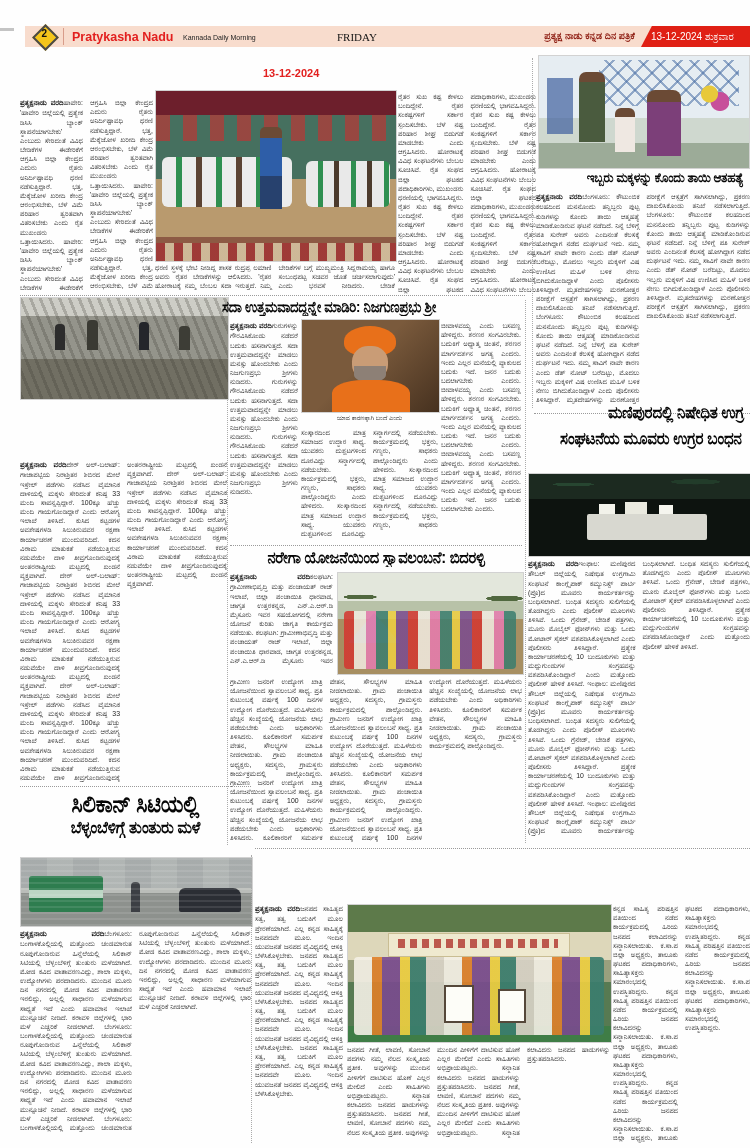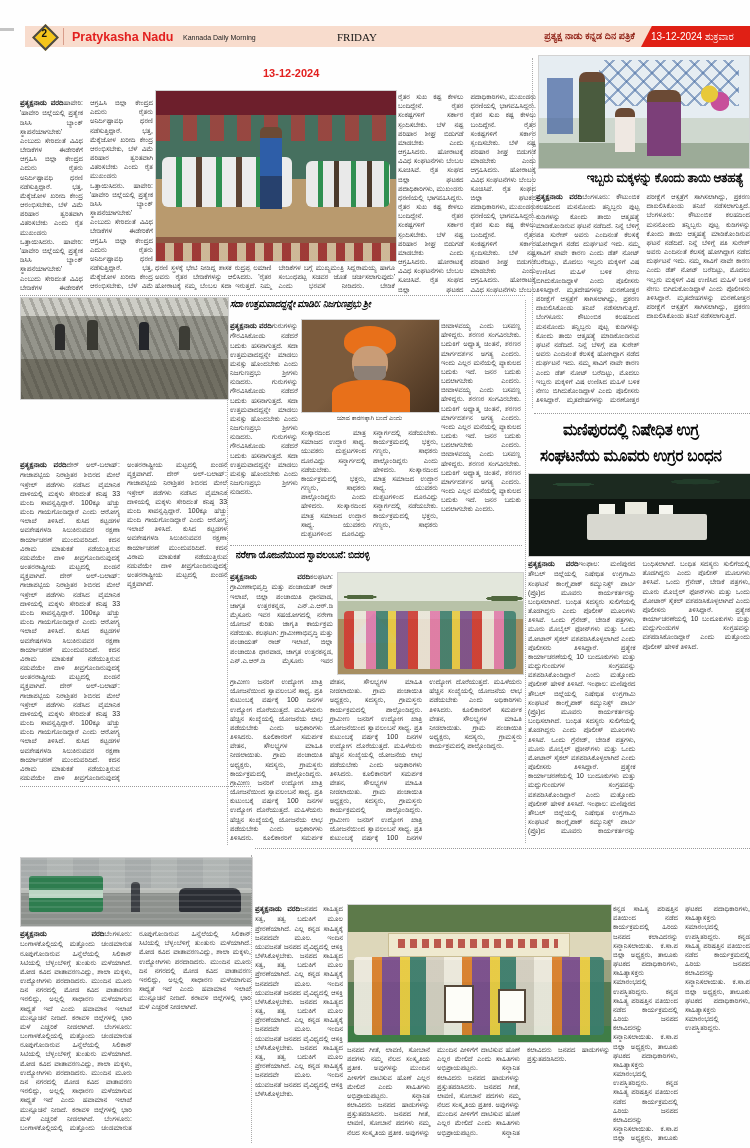--- a/index.html
+++ b/index.html
@@ -111,21 +111,21 @@
     <div class="ph" style="left:66px;top:22px;width:11px;height:30px;background:#3a3a33;border-radius:4px 4px 0 0;"></div>
     <div class="ph" style="left:118px;top:24px;width:10px;height:28px;background:#24262b;border-radius:4px 4px 0 0;"></div>
     <div class="ph" style="left:158px;top:28px;width:11px;height:24px;background:#3d3d36;border-radius:4px 4px 0 0;"></div>
   </div>
 
 
   <div class="abs body-block c2" style="left:20px;top:460px;width:207px;height:323px;">
     <span class="byline">ಪ್ರತ್ಯಕ್ಷನಾಡು ವರದಿ</span><span>ದೇರ್ ಅಲ್-ಬಲಾಹ್: ಗಾಜಾಪಟ್ಟಿಯ ನಿರಾಶ್ರಿತರ ಶಿಬಿರದ ಮೇಲೆ ಇಸ್ರೇಲ್ ಪಡೆಗಳು ನಡೆಸಿದ ವೈಮಾನಿಕ ದಾಳಿಯಲ್ಲಿ ಮಕ್ಕಳು ಸೇರಿದಂತೆ ಕನಿಷ್ಠ 33 ಮಂದಿ ಸಾವನ್ನಪ್ಪಿದ್ದಾರೆ. 100ಕ್ಕೂ ಹೆಚ್ಚು ಮಂದಿ ಗಾಯಗೊಂಡಿದ್ದಾರೆ ಎಂದು ಆರೋಗ್ಯ ಇಲಾಖೆ ತಿಳಿಸಿದೆ. ಕುಸಿದ ಕಟ್ಟಡಗಳ ಅವಶೇಷಗಳಡಿ ಸಿಲುಕಿರುವವರ ರಕ್ಷಣಾ ಕಾರ್ಯಾಚರಣೆ ಮುಂದುವರಿದಿದೆ. ಕದನ ವಿರಾಮ ಮಾತುಕತೆ ನಡೆಯುತ್ತಿರುವ ನಡುವೆಯೇ ದಾಳಿ ತೀವ್ರಗೊಂಡಿರುವುದಕ್ಕೆ ಅಂತರರಾಷ್ಟ್ರೀಯ ಮಟ್ಟದಲ್ಲಿ ಖಂಡನೆ ವ್ಯಕ್ತವಾಗಿದೆ. ದೇರ್ ಅಲ್-ಬಲಾಹ್: ಗಾಜಾಪಟ್ಟಿಯ ನಿರಾಶ್ರಿತರ ಶಿಬಿರದ ಮೇಲೆ ಇಸ್ರೇಲ್ ಪಡೆಗಳು ನಡೆಸಿದ ವೈಮಾನಿಕ ದಾಳಿಯಲ್ಲಿ ಮಕ್ಕಳು ಸೇರಿದಂತೆ ಕನಿಷ್ಠ 33 ಮಂದಿ ಸಾವನ್ನಪ್ಪಿದ್ದಾರೆ. 100ಕ್ಕೂ ಹೆಚ್ಚು ಮಂದಿ ಗಾಯಗೊಂಡಿದ್ದಾರೆ ಎಂದು ಆರೋಗ್ಯ ಇಲಾಖೆ ತಿಳಿಸಿದೆ. ಕುಸಿದ ಕಟ್ಟಡಗಳ ಅವಶೇಷಗಳಡಿ ಸಿಲುಕಿರುವವರ ರಕ್ಷಣಾ ಕಾರ್ಯಾಚರಣೆ ಮುಂದುವರಿದಿದೆ. ಕದನ ವಿರಾಮ ಮಾತುಕತೆ ನಡೆಯುತ್ತಿರುವ ನಡುವೆಯೇ ದಾಳಿ ತೀವ್ರಗೊಂಡಿರುವುದಕ್ಕೆ ಅಂತರರಾಷ್ಟ್ರೀಯ ಮಟ್ಟದಲ್ಲಿ ಖಂಡನೆ ವ್ಯಕ್ತವಾಗಿದೆ. ದೇರ್ ಅಲ್-ಬಲಾಹ್: ಗಾಜಾಪಟ್ಟಿಯ ನಿರಾಶ್ರಿತರ ಶಿಬಿರದ ಮೇಲೆ ಇಸ್ರೇಲ್ ಪಡೆಗಳು ನಡೆಸಿದ ವೈಮಾನಿಕ ದಾಳಿಯಲ್ಲಿ ಮಕ್ಕಳು ಸೇರಿದಂತೆ ಕನಿಷ್ಠ 33 ಮಂದಿ ಸಾವನ್ನಪ್ಪಿದ್ದಾರೆ. 100ಕ್ಕೂ ಹೆಚ್ಚು ಮಂದಿ ಗಾಯಗೊಂಡಿದ್ದಾರೆ ಎಂದು ಆರೋಗ್ಯ ಇಲಾಖೆ ತಿಳಿಸಿದೆ. ಕುಸಿದ ಕಟ್ಟಡಗಳ ಅವಶೇಷಗಳಡಿ ಸಿಲುಕಿರುವವರ ರಕ್ಷಣಾ ಕಾರ್ಯಾಚರಣೆ ಮುಂದುವರಿದಿದೆ. ಕದನ ವಿರಾಮ ಮಾತುಕತೆ ನಡೆಯುತ್ತಿರುವ ನಡುವೆಯೇ ದಾಳಿ ತೀವ್ರಗೊಂಡಿರುವುದಕ್ಕೆ ಅಂತರರಾಷ್ಟ್ರೀಯ ಮಟ್ಟದಲ್ಲಿ ಖಂಡನೆ ವ್ಯಕ್ತವಾಗಿದೆ. ದೇರ್ ಅಲ್-ಬಲಾಹ್: ಗಾಜಾಪಟ್ಟಿಯ ನಿರಾಶ್ರಿತರ ಶಿಬಿರದ ಮೇಲೆ ಇಸ್ರೇಲ್ ಪಡೆಗಳು ನಡೆಸಿದ ವೈಮಾನಿಕ ದಾಳಿಯಲ್ಲಿ ಮಕ್ಕಳು ಸೇರಿದಂತೆ ಕನಿಷ್ಠ 33 ಮಂದಿ ಸಾವನ್ನಪ್ಪಿದ್ದಾರೆ. 100ಕ್ಕೂ ಹೆಚ್ಚು ಮಂದಿ ಗಾಯಗೊಂಡಿದ್ದಾರೆ ಎಂದು ಆರೋಗ್ಯ ಇಲಾಖೆ ತಿಳಿಸಿದೆ. ಕುಸಿದ ಕಟ್ಟಡಗಳ ಅವಶೇಷಗಳಡಿ ಸಿಲುಕಿರುವವರ ರಕ್ಷಣಾ ಕಾರ್ಯಾಚರಣೆ ಮುಂದುವರಿದಿದೆ. ಕದನ ವಿರಾಮ ಮಾತುಕತೆ ನಡೆಯುತ್ತಿರುವ ನಡುವೆಯೇ ದಾಳಿ ತೀವ್ರಗೊಂಡಿರುವುದಕ್ಕೆ ಅಂತರರಾಷ್ಟ್ರೀಯ ಮಟ್ಟದಲ್ಲಿ ಖಂಡನೆ ವ್ಯಕ್ತವಾಗಿದೆ.</span>
   </div>
 
-  <div class="abs headline" style="left:230px;top:298px;width:295px;height:18px;font-size:10px;overflow:hidden;font-style:italic;">
+  <div class="abs headline" style="left:222px;top:298px;width:295px;height:18px;font-size:15px;overflow:hidden;">
     <span class="squish">ಸದಾ ಉತ್ತಮವಾದದ್ದನ್ನೇ ಮಾಡಿರಿ: ನಿಜಗುಣಪ್ರಭು ಶ್ರೀ</span>
   </div>
 
   <div class="abs body-block c1" style="left:230px;top:321px;width:68px;height:221px;">
     <span class="byline">ಪ್ರತ್ಯಕ್ಷನಾಡು ವರದಿ</span><span>ಗುರುಗಳನ್ನು ಗೌರವಿಸಿಕೊಂಡು ನಡೆದರೆ ಬದುಕು ಹಸನಾಗುತ್ತದೆ. ಸದಾ ಉತ್ತಮವಾದದ್ದನ್ನೇ ಮಾಡಲು ಮನಸ್ಸು ಹೊಂದಬೇಕು ಎಂದು ನಿಜಗುಣಪ್ರಭು ಶ್ರೀಗಳು ನುಡಿದರು. ಗುರುಗಳನ್ನು ಗೌರವಿಸಿಕೊಂಡು ನಡೆದರೆ ಬದುಕು ಹಸನಾಗುತ್ತದೆ. ಸದಾ ಉತ್ತಮವಾದದ್ದನ್ನೇ ಮಾಡಲು ಮನಸ್ಸು ಹೊಂದಬೇಕು ಎಂದು ನಿಜಗುಣಪ್ರಭು ಶ್ರೀಗಳು ನುಡಿದರು. ಗುರುಗಳನ್ನು ಗೌರವಿಸಿಕೊಂಡು ನಡೆದರೆ ಬದುಕು ಹಸನಾಗುತ್ತದೆ. ಸದಾ ಉತ್ತಮವಾದದ್ದನ್ನೇ ಮಾಡಲು ಮನಸ್ಸು ಹೊಂದಬೇಕು ಎಂದು ನಿಜಗುಣಪ್ರಭು ಶ್ರೀಗಳು ನುಡಿದರು.</span>
   </div>
 
   <div class="photo" style="left:301px;top:319px;width:137px;height:92px;">
     <div class="ph" style="inset:0;background:linear-gradient(135deg,#7a5a3c 0 45%,#4a3категория422 100%);background:linear-gradient(135deg,#7a5a3c 0 45%,#46311f 100%);"></div>
     <div class="ph" style="left:42px;top:6px;width:52px;height:30px;background:#e8701a;border-radius:50% 50% 40% 40%;"></div>
@@ -139,59 +139,63 @@
 
   <div class="abs body-block c1" style="left:441px;top:321px;width:80px;height:221px;">
     <span>ಜೀವಾಳವಯ್ಯ ಎಂದು ಬಸವಣ್ಣ ಹೇಳಿದ್ದರು. ಶರಣರ ಸಂಗವಿರಬೇಕು. ಬದುಕಿಗೆ ಅಧ್ಯಾತ್ಮ ಚಿಂತನೆ, ಶರಣರ ಮಾರ್ಗದರ್ಶನ ಅಗತ್ಯ ಎಂದರು. ಇಂದು ಎಲ್ಲರ ಮನೆಯಲ್ಲಿ ವ್ಯಾಕುಲದ ಬದುಕು ಇದೆ. ಜನರ ಬದುಕು ಬದಲಾಗಬೇಕು ಎಂದರು. ಜೀವಾಳವಯ್ಯ ಎಂದು ಬಸವಣ್ಣ ಹೇಳಿದ್ದರು. ಶರಣರ ಸಂಗವಿರಬೇಕು. ಬದುಕಿಗೆ ಅಧ್ಯಾತ್ಮ ಚಿಂತನೆ, ಶರಣರ ಮಾರ್ಗದರ್ಶನ ಅಗತ್ಯ ಎಂದರು. ಇಂದು ಎಲ್ಲರ ಮನೆಯಲ್ಲಿ ವ್ಯಾಕುಲದ ಬದುಕು ಇದೆ. ಜನರ ಬದುಕು ಬದಲಾಗಬೇಕು ಎಂದರು. ಜೀವಾಳವಯ್ಯ ಎಂದು ಬಸವಣ್ಣ ಹೇಳಿದ್ದರು. ಶರಣರ ಸಂಗವಿರಬೇಕು. ಬದುಕಿಗೆ ಅಧ್ಯಾತ್ಮ ಚಿಂತನೆ, ಶರಣರ ಮಾರ್ಗದರ್ಶನ ಅಗತ್ಯ ಎಂದರು. ಇಂದು ಎಲ್ಲರ ಮನೆಯಲ್ಲಿ ವ್ಯಾಕುಲದ ಬದುಕು ಇದೆ. ಜನರ ಬದುಕು ಬದಲಾಗಬೇಕು ಎಂದರು.</span>
   </div>
 
   <div class="abs body-block c2" style="left:301px;top:428px;width:137px;height:114px;">
     <span>ಸಂಸ್ಕಾರದಿಂದ ಮಾತ್ರ ಸಮಾಜದ ಉದ್ಧಾರ ಸಾಧ್ಯ. ಯುವಕರು ದುಶ್ಚಟಗಳಿಂದ ದೂರವಿದ್ದು ಸನ್ಮಾರ್ಗದಲ್ಲಿ ನಡೆಯಬೇಕು. ಕಾರ್ಯಕ್ರಮದಲ್ಲಿ ಭಕ್ತರು, ಗಣ್ಯರು, ಸಾಧಕರು ಪಾಲ್ಗೊಂಡಿದ್ದರು ಎಂದು ಹೇಳಿದರು. ಸಂಸ್ಕಾರದಿಂದ ಮಾತ್ರ ಸಮಾಜದ ಉದ್ಧಾರ ಸಾಧ್ಯ. ಯುವಕರು ದುಶ್ಚಟಗಳಿಂದ ದೂರವಿದ್ದು ಸನ್ಮಾರ್ಗದಲ್ಲಿ ನಡೆಯಬೇಕು. ಕಾರ್ಯಕ್ರಮದಲ್ಲಿ ಭಕ್ತರು, ಗಣ್ಯರು, ಸಾಧಕರು ಪಾಲ್ಗೊಂಡಿದ್ದರು ಎಂದು ಹೇಳಿದರು. ಸಂಸ್ಕಾರದಿಂದ ಮಾತ್ರ ಸಮಾಜದ ಉದ್ಧಾರ ಸಾಧ್ಯ. ಯುವಕರು ದುಶ್ಚಟಗಳಿಂದ ದೂರವಿದ್ದು ಸನ್ಮಾರ್ಗದಲ್ಲಿ ನಡೆಯಬೇಕು. ಕಾರ್ಯಕ್ರಮದಲ್ಲಿ ಭಕ್ತರು, ಗಣ್ಯರು, ಸಾಧಕರು ಪಾಲ್ಗೊಂಡಿದ್ದರು ಎಂದು ಹೇಳಿದರು.</span>
   </div>
 
   <div class="hr" style="left:230px;top:545px;width:292px;"></div>
-  <div class="abs headline" style="left:230px;top:549px;width:292px;height:18px;font-size:10px;overflow:hidden;">
+  <div class="abs headline" style="left:230px;top:549px;width:292px;height:18px;font-size:16px;text-align:center;overflow:hidden;">
     <span class="squishc">ನರೇಗಾ ಯೋಜನೆಯಿಂದ ಸ್ವಾವಲಂಬನೆ: ಬಿದರಳ್ಳಿ</span>
   </div>
 
   <div class="abs body-block c1" style="left:230px;top:572px;width:103px;height:101px;">
     <span class="byline">ಪ್ರತ್ಯಕ್ಷನಾಡು ವರದಿ</span><span>ಕಲಘಟಗಿ: ಗ್ರಾಮೀಣಾಭಿವೃದ್ಧಿ ಮತ್ತು ಪಂಚಾಯತ್ ರಾಜ್ ಇಲಾಖೆ, ಜಿಲ್ಲಾ ಪಂಚಾಯಿತಿ ಧಾರವಾಡ, ಜಾಗೃತ ಉತ್ತರಕನ್ನಡ, ಎನ್.ಎ.ಆರ್.ಡಿ ಮೈಸೂರು ಇವರ ಸಹಯೋಗದಲ್ಲಿ ನರೇಗಾ ಯೋಜನೆ ಕುರಿತು ಜಾಗೃತಿ ಕಾರ್ಯಕ್ರಮ ನಡೆಯಿತು. ಕಲಘಟಗಿ: ಗ್ರಾಮೀಣಾಭಿವೃದ್ಧಿ ಮತ್ತು ಪಂಚಾಯತ್ ರಾಜ್ ಇಲಾಖೆ, ಜಿಲ್ಲಾ ಪಂಚಾಯಿತಿ ಧಾರವಾಡ, ಜಾಗೃತ ಉತ್ತರಕನ್ನಡ, ಎನ್.ಎ.ಆರ್.ಡಿ ಮೈಸೂರು ಇವರ ಸಹಯೋಗದಲ್ಲಿ ನರೇಗಾ ಯೋಜನೆ ಕುರಿತು ಜಾಗೃತಿ ಕಾರ್ಯಕ್ರಮ ನಡೆಯಿತು.</span>
   </div>
 
   <div class="photo" style="left:337px;top:572px;width:185px;height:101px;">
     <div class="ph" style="inset:0;background:linear-gradient(#e3e7dc 0 28%,#b8c2a8 28% 46%,#a78f62 46%);"></div>
     <div class="ph" style="left:0;top:0;width:100%;height:30px;background:radial-gradient(ellipse at 12% 80%,#51683f 0 16px,rgba(0,0,0,0) 17px),radial-gradient(ellipse at 90% 85%,#51683f 0 18px,rgba(0,0,0,0) 19px);"></div>
     <div class="ph" style="left:10px;top:40px;width:52px;height:30px;background:#8e98a2;clip-path:polygon(0 100%,50% 0,100% 100%);"></div>
     <div class="ph" style="left:6px;top:38px;width:172px;height:58px;background:repeating-linear-gradient(90deg,#d4352f 0 10px,#f2ece2 10px 22px,#e87bb0 22px 32px,#3a7d6e 32px 44px,#f0d040 44px 52px,#7a4a8f 52px 64px);opacity:.85;border-radius:4px;"></div>
   </div>
 
   <div class="abs body-block c3" style="left:230px;top:677px;width:292px;height:166px;">
     <span>ಗ್ರಾಮೀಣ ಜನರಿಗೆ ಉದ್ಯೋಗ ಖಾತ್ರಿ ಯೋಜನೆಯಿಂದ ಸ್ವಾವಲಂಬನೆ ಸಾಧ್ಯ. ಪ್ರತಿ ಕುಟುಂಬಕ್ಕೆ ವರ್ಷಕ್ಕೆ 100 ದಿನಗಳ ಉದ್ಯೋಗ ದೊರೆಯುತ್ತದೆ. ಮಹಿಳೆಯರು ಹೆಚ್ಚಿನ ಸಂಖ್ಯೆಯಲ್ಲಿ ಯೋಜನೆಯ ಲಾಭ ಪಡೆಯಬೇಕು ಎಂದು ಅಧಿಕಾರಿಗಳು ತಿಳಿಸಿದರು. ಕೂಲಿಕಾರರಿಗೆ ಸಮರ್ಪಕ ವೇತನ, ಸೌಲಭ್ಯಗಳ ಮಾಹಿತಿ ನೀಡಲಾಯಿತು. ಗ್ರಾಮ ಪಂಚಾಯಿತಿ ಅಧ್ಯಕ್ಷರು, ಸದಸ್ಯರು, ಗ್ರಾಮಸ್ಥರು ಕಾರ್ಯಕ್ರಮದಲ್ಲಿ ಪಾಲ್ಗೊಂಡಿದ್ದರು. ಗ್ರಾಮೀಣ ಜನರಿಗೆ ಉದ್ಯೋಗ ಖಾತ್ರಿ ಯೋಜನೆಯಿಂದ ಸ್ವಾವಲಂಬನೆ ಸಾಧ್ಯ. ಪ್ರತಿ ಕುಟುಂಬಕ್ಕೆ ವರ್ಷಕ್ಕೆ 100 ದಿನಗಳ ಉದ್ಯೋಗ ದೊರೆಯುತ್ತದೆ. ಮಹಿಳೆಯರು ಹೆಚ್ಚಿನ ಸಂಖ್ಯೆಯಲ್ಲಿ ಯೋಜನೆಯ ಲಾಭ ಪಡೆಯಬೇಕು ಎಂದು ಅಧಿಕಾರಿಗಳು ತಿಳಿಸಿದರು. ಕೂಲಿಕಾರರಿಗೆ ಸಮರ್ಪಕ ವೇತನ, ಸೌಲಭ್ಯಗಳ ಮಾಹಿತಿ ನೀಡಲಾಯಿತು. ಗ್ರಾಮ ಪಂಚಾಯಿತಿ ಅಧ್ಯಕ್ಷರು, ಸದಸ್ಯರು, ಗ್ರಾಮಸ್ಥರು ಕಾರ್ಯಕ್ರಮದಲ್ಲಿ ಪಾಲ್ಗೊಂಡಿದ್ದರು. ಗ್ರಾಮೀಣ ಜನರಿಗೆ ಉದ್ಯೋಗ ಖಾತ್ರಿ ಯೋಜನೆಯಿಂದ ಸ್ವಾವಲಂಬನೆ ಸಾಧ್ಯ. ಪ್ರತಿ ಕುಟುಂಬಕ್ಕೆ ವರ್ಷಕ್ಕೆ 100 ದಿನಗಳ ಉದ್ಯೋಗ ದೊರೆಯುತ್ತದೆ. ಮಹಿಳೆಯರು ಹೆಚ್ಚಿನ ಸಂಖ್ಯೆಯಲ್ಲಿ ಯೋಜನೆಯ ಲಾಭ ಪಡೆಯಬೇಕು ಎಂದು ಅಧಿಕಾರಿಗಳು ತಿಳಿಸಿದರು. ಕೂಲಿಕಾರರಿಗೆ ಸಮರ್ಪಕ ವೇತನ, ಸೌಲಭ್ಯಗಳ ಮಾಹಿತಿ ನೀಡಲಾಯಿತು. ಗ್ರಾಮ ಪಂಚಾಯಿತಿ ಅಧ್ಯಕ್ಷರು, ಸದಸ್ಯರು, ಗ್ರಾಮಸ್ಥರು ಕಾರ್ಯಕ್ರಮದಲ್ಲಿ ಪಾಲ್ಗೊಂಡಿದ್ದರು. ಗ್ರಾಮೀಣ ಜನರಿಗೆ ಉದ್ಯೋಗ ಖಾತ್ರಿ ಯೋಜನೆಯಿಂದ ಸ್ವಾವಲಂಬನೆ ಸಾಧ್ಯ. ಪ್ರತಿ ಕುಟುಂಬಕ್ಕೆ ವರ್ಷಕ್ಕೆ 100 ದಿನಗಳ ಉದ್ಯೋಗ ದೊರೆಯುತ್ತದೆ. ಮಹಿಳೆಯರು ಹೆಚ್ಚಿನ ಸಂಖ್ಯೆಯಲ್ಲಿ ಯೋಜನೆಯ ಲಾಭ ಪಡೆಯಬೇಕು ಎಂದು ಅಧಿಕಾರಿಗಳು ತಿಳಿಸಿದರು. ಕೂಲಿಕಾರರಿಗೆ ಸಮರ್ಪಕ ವೇತನ, ಸೌಲಭ್ಯಗಳ ಮಾಹಿತಿ ನೀಡಲಾಯಿತು. ಗ್ರಾಮ ಪಂಚಾಯಿತಿ ಅಧ್ಯಕ್ಷರು, ಸದಸ್ಯರು, ಗ್ರಾಮಸ್ಥರು ಕಾರ್ಯಕ್ರಮದಲ್ಲಿ ಪಾಲ್ಗೊಂಡಿದ್ದರು.</span>
   </div>
 
   <div class="hr" style="left:534px;top:413px;width:216px;"></div>
-  <div class="abs headline" style="left:512px;top:417px;width:238px;height:52px;font-size:16.5px;line-height:1.55;text-align:center;overflow:hidden;">
+  <div class="abs headline" style="left:512px;top:400px;width:238px;height:52px;font-size:16.5px;line-height:1.55;text-align:right;overflow:hidden;">
     <span class="squishc">ಮಣಿಪುರದಲ್ಲಿ ನಿಷೇಧಿತ ಉಗ್ರ</span><br>
     <span class="squishc">ಸಂಘಟನೆಯ ಮೂವರು ಉಗ್ರರ ಬಂಧನ</span>
   </div>
 
   <div class="photo" style="left:528px;top:473px;width:222px;height:82px;">
     <div class="ph" style="inset:0;background:linear-gradient(#1c2a20 0 30%,#0d130f 30%);"></div>
     <div class="ph" style="left:0;top:0;width:100%;height:26px;background:radial-gradient(ellipse at 20% 40%,#274631 0 20px,rgba(0,0,0,0) 21px),radial-gradient(ellipse at 75% 30%,#223c2a 0 24px,rgba(0,0,0,0) 25px);"></div>
     <div class="ph" style="left:58px;top:40px;width:120px;height:26px;background:#d8d8d0;border-radius:2px;"></div>
     <div class="ph" style="left:70px;top:30px;width:16px;height:10px;background:#f2f2ea;"></div>
     <div class="ph" style="left:96px;top:28px;width:22px;height:12px;background:#e9e9df;"></div>
     <div class="ph" style="left:130px;top:31px;width:14px;height:9px;background:#f5f5ee;"></div>
   </div>
 
   <div class="abs body-block c2" style="left:528px;top:559px;width:222px;height:284px;">
     <span class="byline">ಪ್ರತ್ಯಕ್ಷನಾಡು ವರದಿ</span><span>ಇಂಫಾಲ: ಮಣಿಪುರದ ತೌಬಲ್ ಜಿಲ್ಲೆಯಲ್ಲಿ ನಿಷೇಧಿತ ಉಗ್ರಗಾಮಿ ಸಂಘಟನೆ ಕಾಂಗ್ಲೈಪಾಕ್ ಕಮ್ಯುನಿಸ್ಟ್ ಪಾರ್ಟಿ (ಪ್ರೊ)ದ ಮೂವರು ಕಾರ್ಯಕರ್ತರನ್ನು ಬಂಧಿಸಲಾಗಿದೆ. ಬಂಧಿತ ಸದಸ್ಯರು ಸುಲಿಗೆಯಲ್ಲಿ ತೊಡಗಿದ್ದರು ಎಂದು ಪೊಲೀಸ್ ಮೂಲಗಳು ತಿಳಿಸಿವೆ. ಒಂದು ಗ್ರೆನೇಡ್, ಬೇಡಿಕೆ ಪತ್ರಗಳು, ಮೂರು ಮೊಬೈಲ್ ಫೋನ್‌ಗಳು ಮತ್ತು ಒಂದು ಮೋಟಾರ್ ಸೈಕಲ್ ವಶಪಡಿಸಿಕೊಳ್ಳಲಾಗಿದೆ ಎಂದು ಪೊಲೀಸರು ತಿಳಿಸಿದ್ದಾರೆ. ಪ್ರತ್ಯೇಕ ಕಾರ್ಯಾಚರಣೆಯಲ್ಲಿ 10 ಬಂದೂಕುಗಳು ಮತ್ತು ಮದ್ದುಗುಂಡುಗಳ ಸಂಗ್ರಹವನ್ನು ವಶಪಡಿಸಿಕೊಂಡಿದ್ದಾರೆ ಎಂದು ಮತ್ತೊಂದು ಪೊಲೀಸ್ ಹೇಳಿಕೆ ತಿಳಿಸಿದೆ. ಇಂಫಾಲ: ಮಣಿಪುರದ ತೌಬಲ್ ಜಿಲ್ಲೆಯಲ್ಲಿ ನಿಷೇಧಿತ ಉಗ್ರಗಾಮಿ ಸಂಘಟನೆ ಕಾಂಗ್ಲೈಪಾಕ್ ಕಮ್ಯುನಿಸ್ಟ್ ಪಾರ್ಟಿ (ಪ್ರೊ)ದ ಮೂವರು ಕಾರ್ಯಕರ್ತರನ್ನು ಬಂಧಿಸಲಾಗಿದೆ. ಬಂಧಿತ ಸದಸ್ಯರು ಸುಲಿಗೆಯಲ್ಲಿ ತೊಡಗಿದ್ದರು ಎಂದು ಪೊಲೀಸ್ ಮೂಲಗಳು ತಿಳಿಸಿವೆ. ಒಂದು ಗ್ರೆನೇಡ್, ಬೇಡಿಕೆ ಪತ್ರಗಳು, ಮೂರು ಮೊಬೈಲ್ ಫೋನ್‌ಗಳು ಮತ್ತು ಒಂದು ಮೋಟಾರ್ ಸೈಕಲ್ ವಶಪಡಿಸಿಕೊಳ್ಳಲಾಗಿದೆ ಎಂದು ಪೊಲೀಸರು ತಿಳಿಸಿದ್ದಾರೆ. ಪ್ರತ್ಯೇಕ ಕಾರ್ಯಾಚರಣೆಯಲ್ಲಿ 10 ಬಂದೂಕುಗಳು ಮತ್ತು ಮದ್ದುಗುಂಡುಗಳ ಸಂಗ್ರಹವನ್ನು ವಶಪಡಿಸಿಕೊಂಡಿದ್ದಾರೆ ಎಂದು ಮತ್ತೊಂದು ಪೊಲೀಸ್ ಹೇಳಿಕೆ ತಿಳಿಸಿದೆ. ಇಂಫಾಲ: ಮಣಿಪುರದ ತೌಬಲ್ ಜಿಲ್ಲೆಯಲ್ಲಿ ನಿಷೇಧಿತ ಉಗ್ರಗಾಮಿ ಸಂಘಟನೆ ಕಾಂಗ್ಲೈಪಾಕ್ ಕಮ್ಯುನಿಸ್ಟ್ ಪಾರ್ಟಿ (ಪ್ರೊ)ದ ಮೂವರು ಕಾರ್ಯಕರ್ತರನ್ನು ಬಂಧಿಸಲಾಗಿದೆ. ಬಂಧಿತ ಸದಸ್ಯರು ಸುಲಿಗೆಯಲ್ಲಿ ತೊಡಗಿದ್ದರು ಎಂದು ಪೊಲೀಸ್ ಮೂಲಗಳು ತಿಳಿಸಿವೆ. ಒಂದು ಗ್ರೆನೇಡ್, ಬೇಡಿಕೆ ಪತ್ರಗಳು, ಮೂರು ಮೊಬೈಲ್ ಫೋನ್‌ಗಳು ಮತ್ತು ಒಂದು ಮೋಟಾರ್ ಸೈಕಲ್ ವಶಪಡಿಸಿಕೊಳ್ಳಲಾಗಿದೆ ಎಂದು ಪೊಲೀಸರು ತಿಳಿಸಿದ್ದಾರೆ. ಪ್ರತ್ಯೇಕ ಕಾರ್ಯಾಚರಣೆಯಲ್ಲಿ 10 ಬಂದೂಕುಗಳು ಮತ್ತು ಮದ್ದುಗುಂಡುಗಳ ಸಂಗ್ರಹವನ್ನು ವಶಪಡಿಸಿಕೊಂಡಿದ್ದಾರೆ ಎಂದು ಮತ್ತೊಂದು ಪೊಲೀಸ್ ಹೇಳಿಕೆ ತಿಳಿಸಿದೆ.</span>
   </div>
 
   <div class="hr" style="left:20px;top:786px;width:231px;"></div>
+  <div class="abs headline" style="left:20px;top:791px;width:231px;height:62px;text-align:center;overflow:hidden;">
+    <span class="squishc" style="font-size:23px;">ಸಿಲಿಕಾನ್ ಸಿಟಿಯಲ್ಲಿ</span><br>
+    <span class="squishc" style="font-size:16.5px;">ಬೆಳ್ಳಂಬೆಳಿಗ್ಗೆ ತುಂತುರು ಮಳೆ</span>
+  </div>
 
   <div class="photo" style="left:20px;top:857px;width:231px;height:68px;">
     <div class="ph" style="inset:0;background:linear-gradient(#babdb9 0 52%,#8d918d 52%);"></div>
     <div class="ph" style="left:0;top:0;width:100%;height:30px;background:repeating-linear-gradient(90deg,#9aa0a2 0 26px,#aab0b0 26px 52px);opacity:.6;"></div>
     <div class="ph" style="left:8px;top:18px;width:74px;height:36px;background:linear-gradient(#2e7d4f 0 40%,#bcd6c4 40% 62%,#2e7d4f 62%);border-radius:3px;"></div>
     <div class="ph" style="left:158px;top:30px;width:62px;height:24px;background:#2b2e34;border-radius:6px 8px 2px 2px;"></div>
     <div class="ph" style="left:110px;top:24px;width:9px;height:30px;background:#3c3f44;border-radius:4px 4px 0 0;"></div>
     <div class="ph" style="inset:0;background:repeating-linear-gradient(180deg,rgba(255,255,255,.10) 0 2px,rgba(0,0,0,0) 2px 6px);"></div>
   </div>
 

